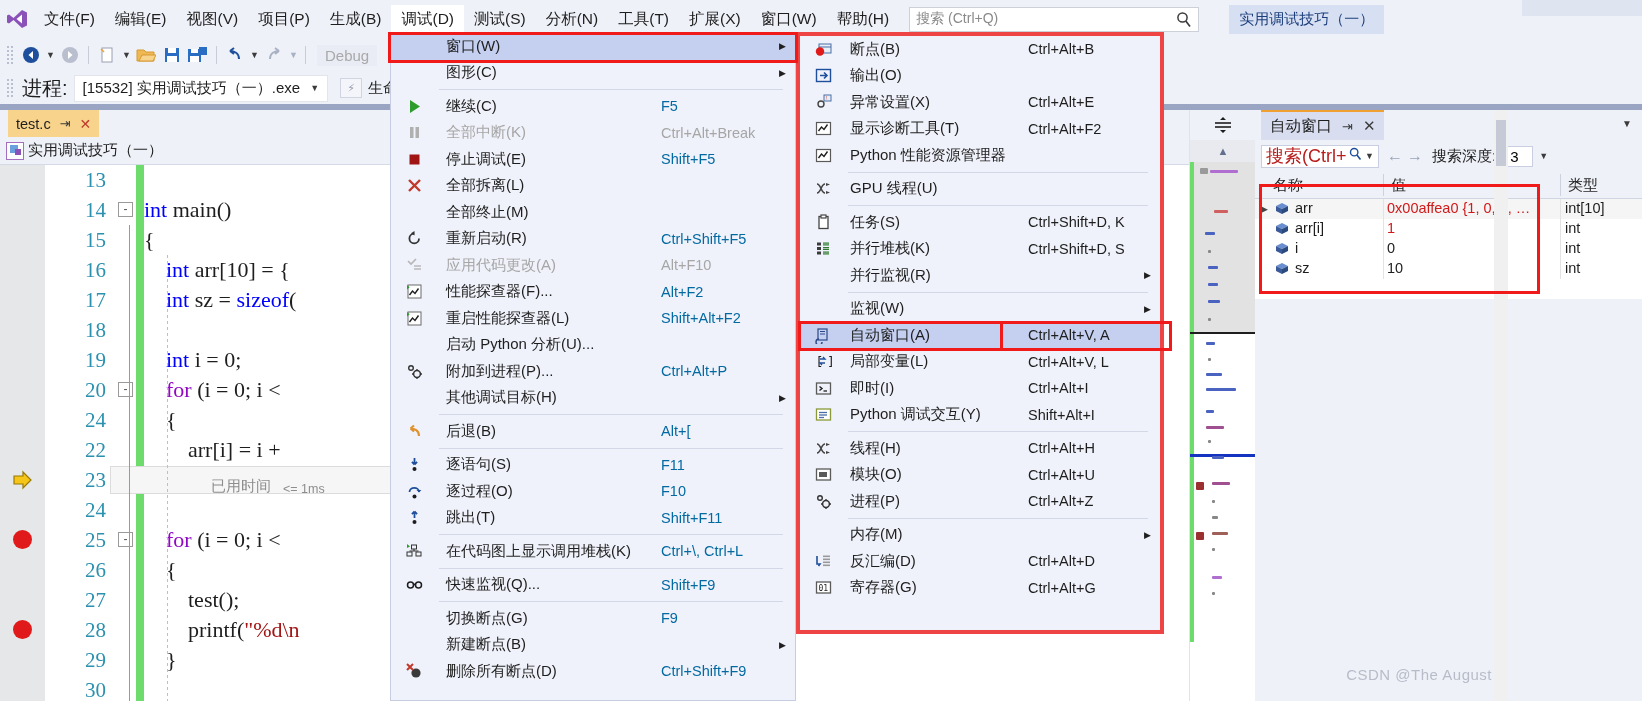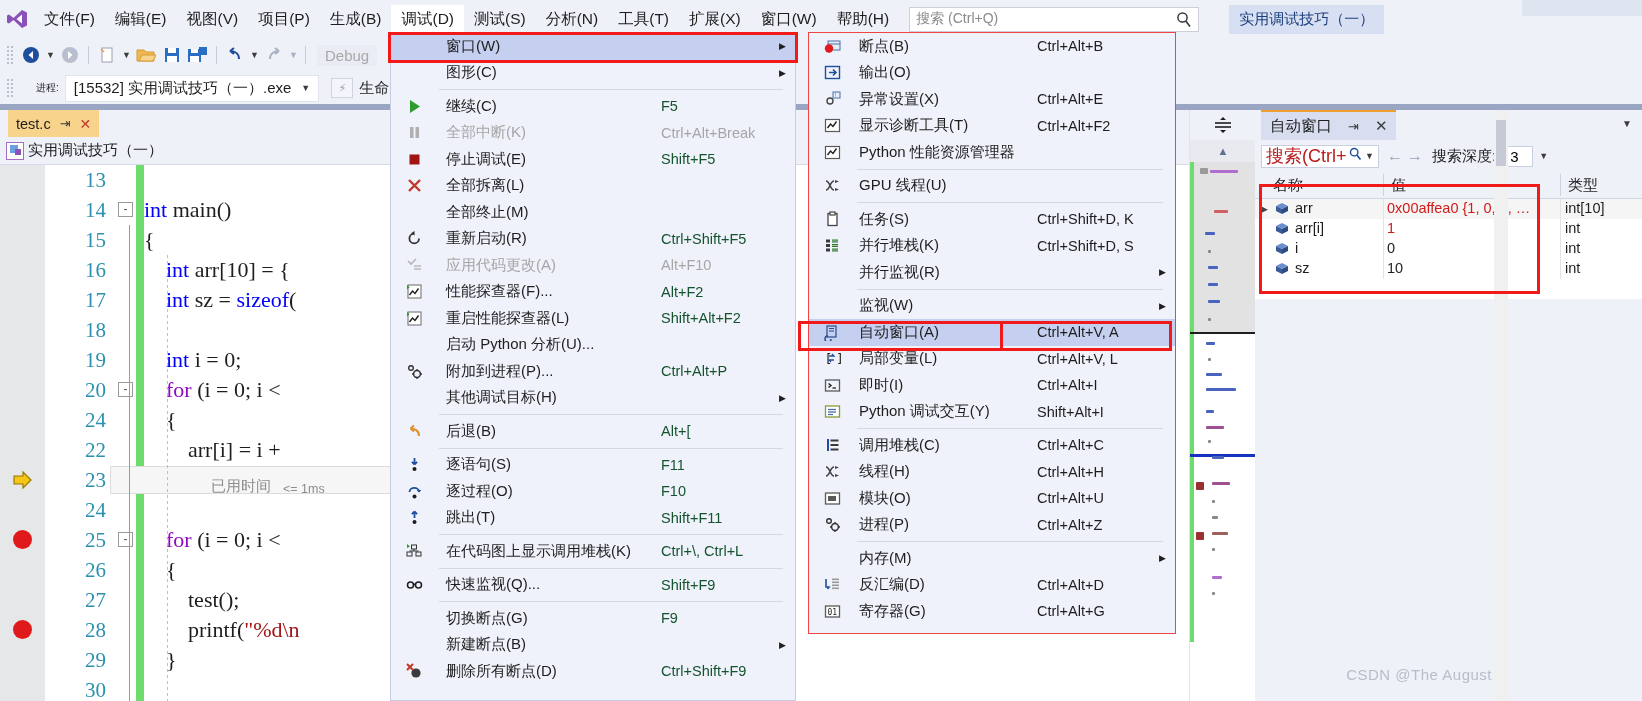--- a/index.html
+++ b/index.html
@@ -50,21 +50,21 @@
   .tb-caret { width: 13px; height: 26px; display:flex; align-items:center; justify-content:center;
      font-size: 9px; color:#3b3b3b; }
   .tb-sep { width:1px; height:18px; background:#c8ccd8; margin:0 5px; }
   .tb-combo { margin-left:6px; font-size:15px; color:#a9a9a9; padding: 2px 8px; background:#e9ecf5; }
 
   
   .procbar {
     position: absolute; top: 72px; left: 0; width: 1642px; height: 32px;
     background: #eef1f8; display:flex; align-items:center;
   }
-  .proc-label { font-size:10px; color:#1e1e1e; margin-left:18px; }
+  .proc-label { font-size:20px; color:#1e1e1e; margin-left:4px; }
   .proc-combo {
     margin-left: 6px; background:#ffffff; border:1px solid #e2e5ee;
     font-size:15px; color:#1e1e1e; padding:3px 8px; display:flex; align-items:center; gap:10px;
   }
   .proc-combo .cv { font-size:9px; color:#3b3b3b; }
   .lc-ico { width:22px;height:20px;border:1px solid #cfd4e0;background:#f3f5fb;
     display:flex;align-items:center;justify-content:center;font-size:11px;color:#9aa0b0;margin-left:12px;}
   .lc-label { font-size:15px; color:#1e1e1e; margin-left:6px; }
 
   .blueline { position:absolute; top:104px; left:0; width:1642px; height:6px; background:#9aa5c4; }
@@ -147,44 +147,44 @@
   .menu1 {
     position:absolute; top:32px; left:390px; width:406px; height:669px;
     background:#eff2fa; border:1px solid #c6cde0;
   }
   .m-item { position:relative; height:26.5px; display:flex; align-items:center; }
   .m-item.sel { background:#c5cff0; }
   .m-ico { position:absolute; left:10px; top:0; width:26px; height:26.5px;
      display:flex; align-items:center; justify-content:center; }
   .m-lbl { position:absolute; left:55px; font-size:15px; color:#1e1e1e; white-space:nowrap; }
   .m-lbl.dis { color:#a6a6a6; }
-  .m-key { position:absolute; left:270px; font-size:14.5px; color:#14532d; white-space:nowrap; }
+  .m-key { position:absolute; left:270px; font-size:14.5px; color:#0369a1; white-space:nowrap; }
   .m-key.dis { color:#a6a6a6; }
   .m-arrow { position:absolute; right:9px; font-size:9px; color:#1e1e1e; }
   .m-sep { height:1px; margin:3px 12px 3px 48px; background:#d3d8e6; }
   .redbox1 { position:absolute; left:388px; top:32px; width:410px; height:31px;
      border:3px solid #f11a1a; pointer-events:none; }
 
   
   .menu2 {
     position:absolute; top:32px; left:796px; width:368px; height:602px;
-    background:#eff2fa; border:1px solid #ef4444;margin-left:12px;
+    background:#eff2fa; border:4px solid #ef4444;
   }
   .m2-lbl { position:absolute; left:50px; font-size:15px; color:#1e1e1e; white-space:nowrap; }
   .m2-key { position:absolute; left:228px; font-size:14.5px; color:#1e1e1e; white-space:nowrap; }
   .redbox2 { position:absolute; left:1000px; top:321px; width:172px; height:30px;
      border:3px solid #f11a1a; pointer-events:none; }
   .redbox2b { position:absolute; left:798px; top:321px; width:205px; height:30px;
      border:3px solid #f11a1a; border-right:none; pointer-events:none; }
 
   
   .autos { position:absolute; top:110px; left:1255px; width:387px; height:591px; background:#eef1f8; }
   .autos-tabrow { position:absolute; top:0; left:0; width:387px; height:30px; background:#eef1f8; }
   .autos-tab { position:absolute; left:6px; top:0; height:30px; background:#d8def0;
-      display:flex; align-items:center; padding:0 9px; gap:16px; border-top:2px solid #f0a030;}
+      display:flex; align-items:center; padding:0 9px; gap:10px; border-top:2px solid #f0a030;}
   .autos-tab .nm { font-size:15.5px; color:#1e1e1e; }
   .autos-tab .pn { font-size:13px; color:#3b3b3b; }
   .autos-tab .cx { font-size:15px; color:#3b3b3b; }
   .autos-tab-caret { position:absolute; right:10px; top:8px; font-size:10px; color:#3b3b3b; }
 
   .autos-toolbar { position:absolute; top:30px; left:0; width:387px; height:32px;
       background:#eef1f8; display:flex; align-items:center; }
   .at-search { margin-left:6px; width:118px; height:23px; background:#fff; border:1px solid #c9cee0;
       display:flex; align-items:center; padding:0 4px; gap:3px; }
   .at-search .ph { font-size:18px; color:#b91c1c; white-space:nowrap; overflow:hidden; }
@@ -905,34 +905,20 @@
             <line x1="4" y1="11.5" x2="9" y2="11.5" stroke="#4a6fa5" stroke-width="1.3"></line>
           </svg>
         </span>
         <span class="m2-lbl">Python 调试交互(Y)</span>
         <span class="m2-key">Shift+Alt+I</span>
       </div>
       <div class="m-sep"></div>
       <div class="m-item">
         <span class="m-ico">
           <svg width="17" height="17" viewBox="0 0 17 17">
-            <path d="M4 2 v12" stroke="#1f4f9c" stroke-width="2"></path>
-            <g fill="#3a3a3a">
-              <rect x="6.5" y="2.5" width="8" height="2"></rect>
-              <rect x="6.5" y="7" width="8" height="2"></rect>
-              <rect x="6.5" y="11.5" width="8" height="2"></rect>
-            </g>
-          </svg>
-        </span>
-        <span class="m2-lbl">调用堆栈(C)</span>
-        <span class="m2-key">Ctrl+Alt+C</span>
-      </div>
-      <div class="m-item">
-        <span class="m-ico">
-          <svg width="17" height="17" viewBox="0 0 17 17">
             <path d="M2 4 C6 4 6 13 10 13 M2 13 C6 13 6 4 10 4" fill="none" stroke="#444" stroke-width="1.6"></path>
             <path d="M11 3 l4 1.5 l-4 1.5" fill="#444"></path>
             <path d="M11 11 l4 1.5 l-4 1.5" fill="#444"></path>
           </svg>
         </span>
         <span class="m2-lbl">线程(H)</span>
         <span class="m2-key">Ctrl+Alt+H</span>
       </div>
       <div class="m-item">
         <span class="m-ico">

